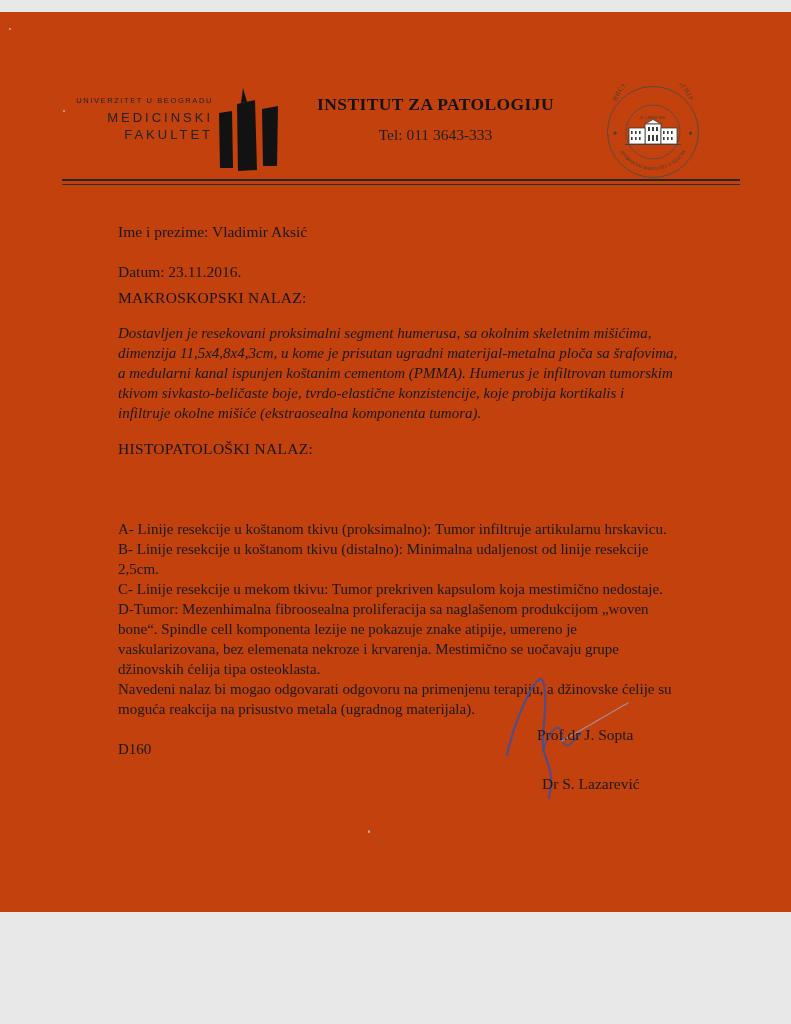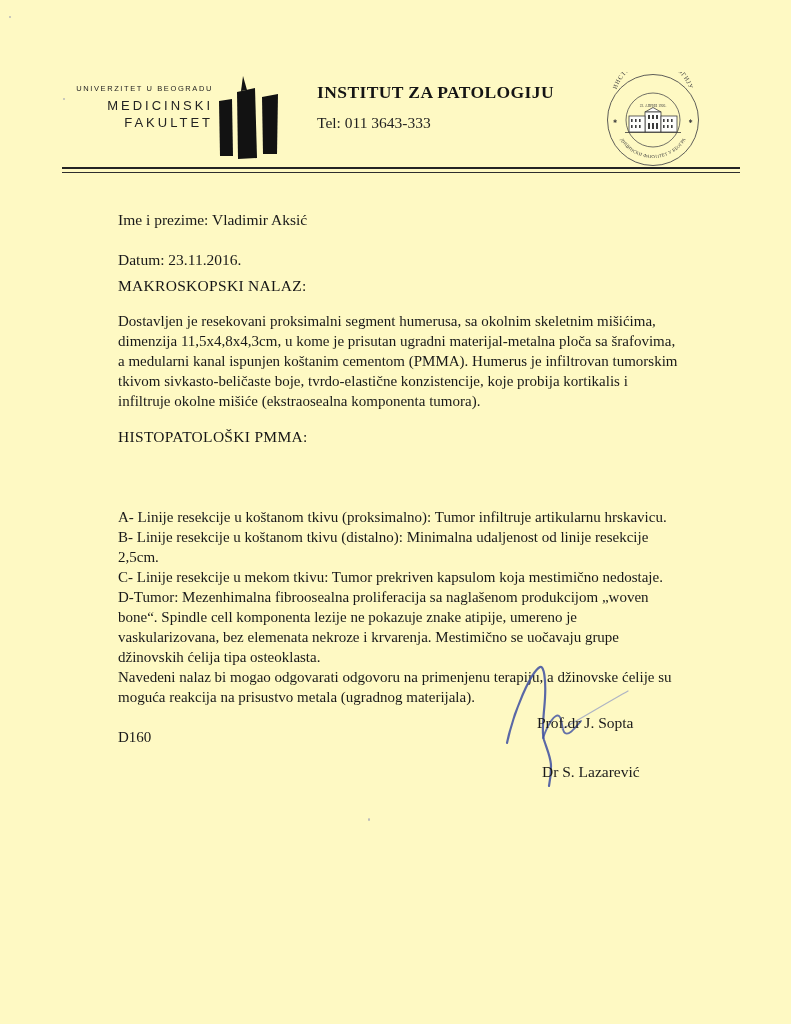--- a/index.html
+++ b/index.html
@@ -1,48 +1,48 @@
 <!DOCTYPE html>
 <html><head>
 <meta charset="utf-8">
 <style>
   html,body{margin:0;padding:0;background:#e8e8e8;}
   .page{
     position:relative;
-    width:791px;height:1024px;
-    margin:0 auto;
-    background:#fef9c3;
+    width:791px;height:900px;
+    margin:12px auto;
+    background:#c2410c;
     color:#1c1c1c;
     font-family:"Liberation Serif", serif;
     overflow:hidden;
   }
   
   .lh-left{
     position:absolute;left:58px;top:84px;width:155px;
     text-align:right;
     font-family:"Liberation Sans", sans-serif;
     color:#232323;
   }
   .lh-left .uni{font-size:7.5px;letter-spacing:1.6px;margin-bottom:4px;white-space:nowrap;}
   .lh-left .fac{font-size:13px;letter-spacing:3px;line-height:17px;white-space:nowrap;}
   .towers{position:absolute;left:215px;top:74px;}
-  .inst{position:absolute;left:317px;top:82px;}
+  .inst{position:absolute;left:317px;top:82px;text-align:center;}
   .inst .title{font-size:17.5px;font-weight:bold;letter-spacing:.4px;color:#141414;}
   .inst .addr{margin-top:10px;font-size:15.5px;line-height:19.5px;color:#1f1f1f;}
   .seal{position:absolute;left:605px;top:72px;}
   .divider{
     position:absolute;left:62px;top:167px;width:678px;height:3px;
     border-top:2px solid #242424;border-bottom:1px solid #2e2e2e;
   }
   
   .tblock{position:absolute;left:118px;font-size:15px;line-height:20px;white-space:pre-line;color:#191919;}
   .patient{top:190px;font-size:15.5px;}
   .sect-head{position:absolute;left:118px;font-size:15.5px;letter-spacing:.3px;color:#161616;}
   .macro-head{top:277px;}
-  .macro-body{top:311px;width:640px;}
+  .macro-body{top:311px;width:640px;font-style:italic;}
   .histo-head{top:428px;}
   .histo-body{top:487px;width:645px;}
   
   .sig-svg{position:absolute;left:495px;top:658px;}
   .sig-name1{position:absolute;left:537px;top:714px;font-size:15.5px;color:#1a1a1a;}
   .sig-name2{position:absolute;left:542px;top:763px;font-size:15.5px;color:#1a1a1a;}
   
   .speck{position:absolute;border-radius:50%;background:#b9b9b9;}
 </style>
 </head>
@@ -125,21 +125,21 @@
     <div>Datum: 23.11.2016.</div>
   </div>
 
   <div class="sect-head macro-head">MAKROSKOPSKI NALAZ:</div>
   <div class="tblock macro-body">Dostavljen je resekovani proksimalni segment humerusa, sa okolnim skeletnim mišićima,
 dimenzija 11,5x4,8x4,3cm, u kome je prisutan ugradni materijal-metalna ploča sa šrafovima,
 a medularni kanal ispunjen koštanim cementom (PMMA). Humerus je infiltrovan tumorskim
 tkivom sivkasto-beličaste boje, tvrdo-elastične konzistencije, koje probija kortikalis i
 infiltruje okolne mišiće (ekstraosealna komponenta tumora).</div>
 
-  <div class="sect-head histo-head">HISTOPATOLOŠKI PMMA:</div>
+  <div class="sect-head histo-head">HISTOPATOLOŠKI NALAZ:</div>
   <div class="tblock histo-body">
     <div>A- Linije resekcije u koštanom tkivu (proksimalno): Tumor infiltruje artikularnu hrskavicu.
 B- Linije resekcije u koštanom tkivu (distalno): Minimalna udaljenost od linije resekcije
 2,5cm.
 C- Linije resekcije u mekom tkivu: Tumor prekriven kapsulom koja mestimično nedostaje.
 D-Tumor: Mezenhimalna fibroosealna proliferacija sa naglašenom produkcijom „woven
 bone“. Spindle cell komponenta lezije ne pokazuje znake atipije, umereno je
 vaskularizovana, bez elemenata nekroze i krvarenja. Mestimično se uočavaju grupe
 džinovskih ćelija tipa osteoklasta.
 Navedeni nalaz bi mogao odgovarati odgovoru na primenjenu terapiju, a džinovske ćelije su

